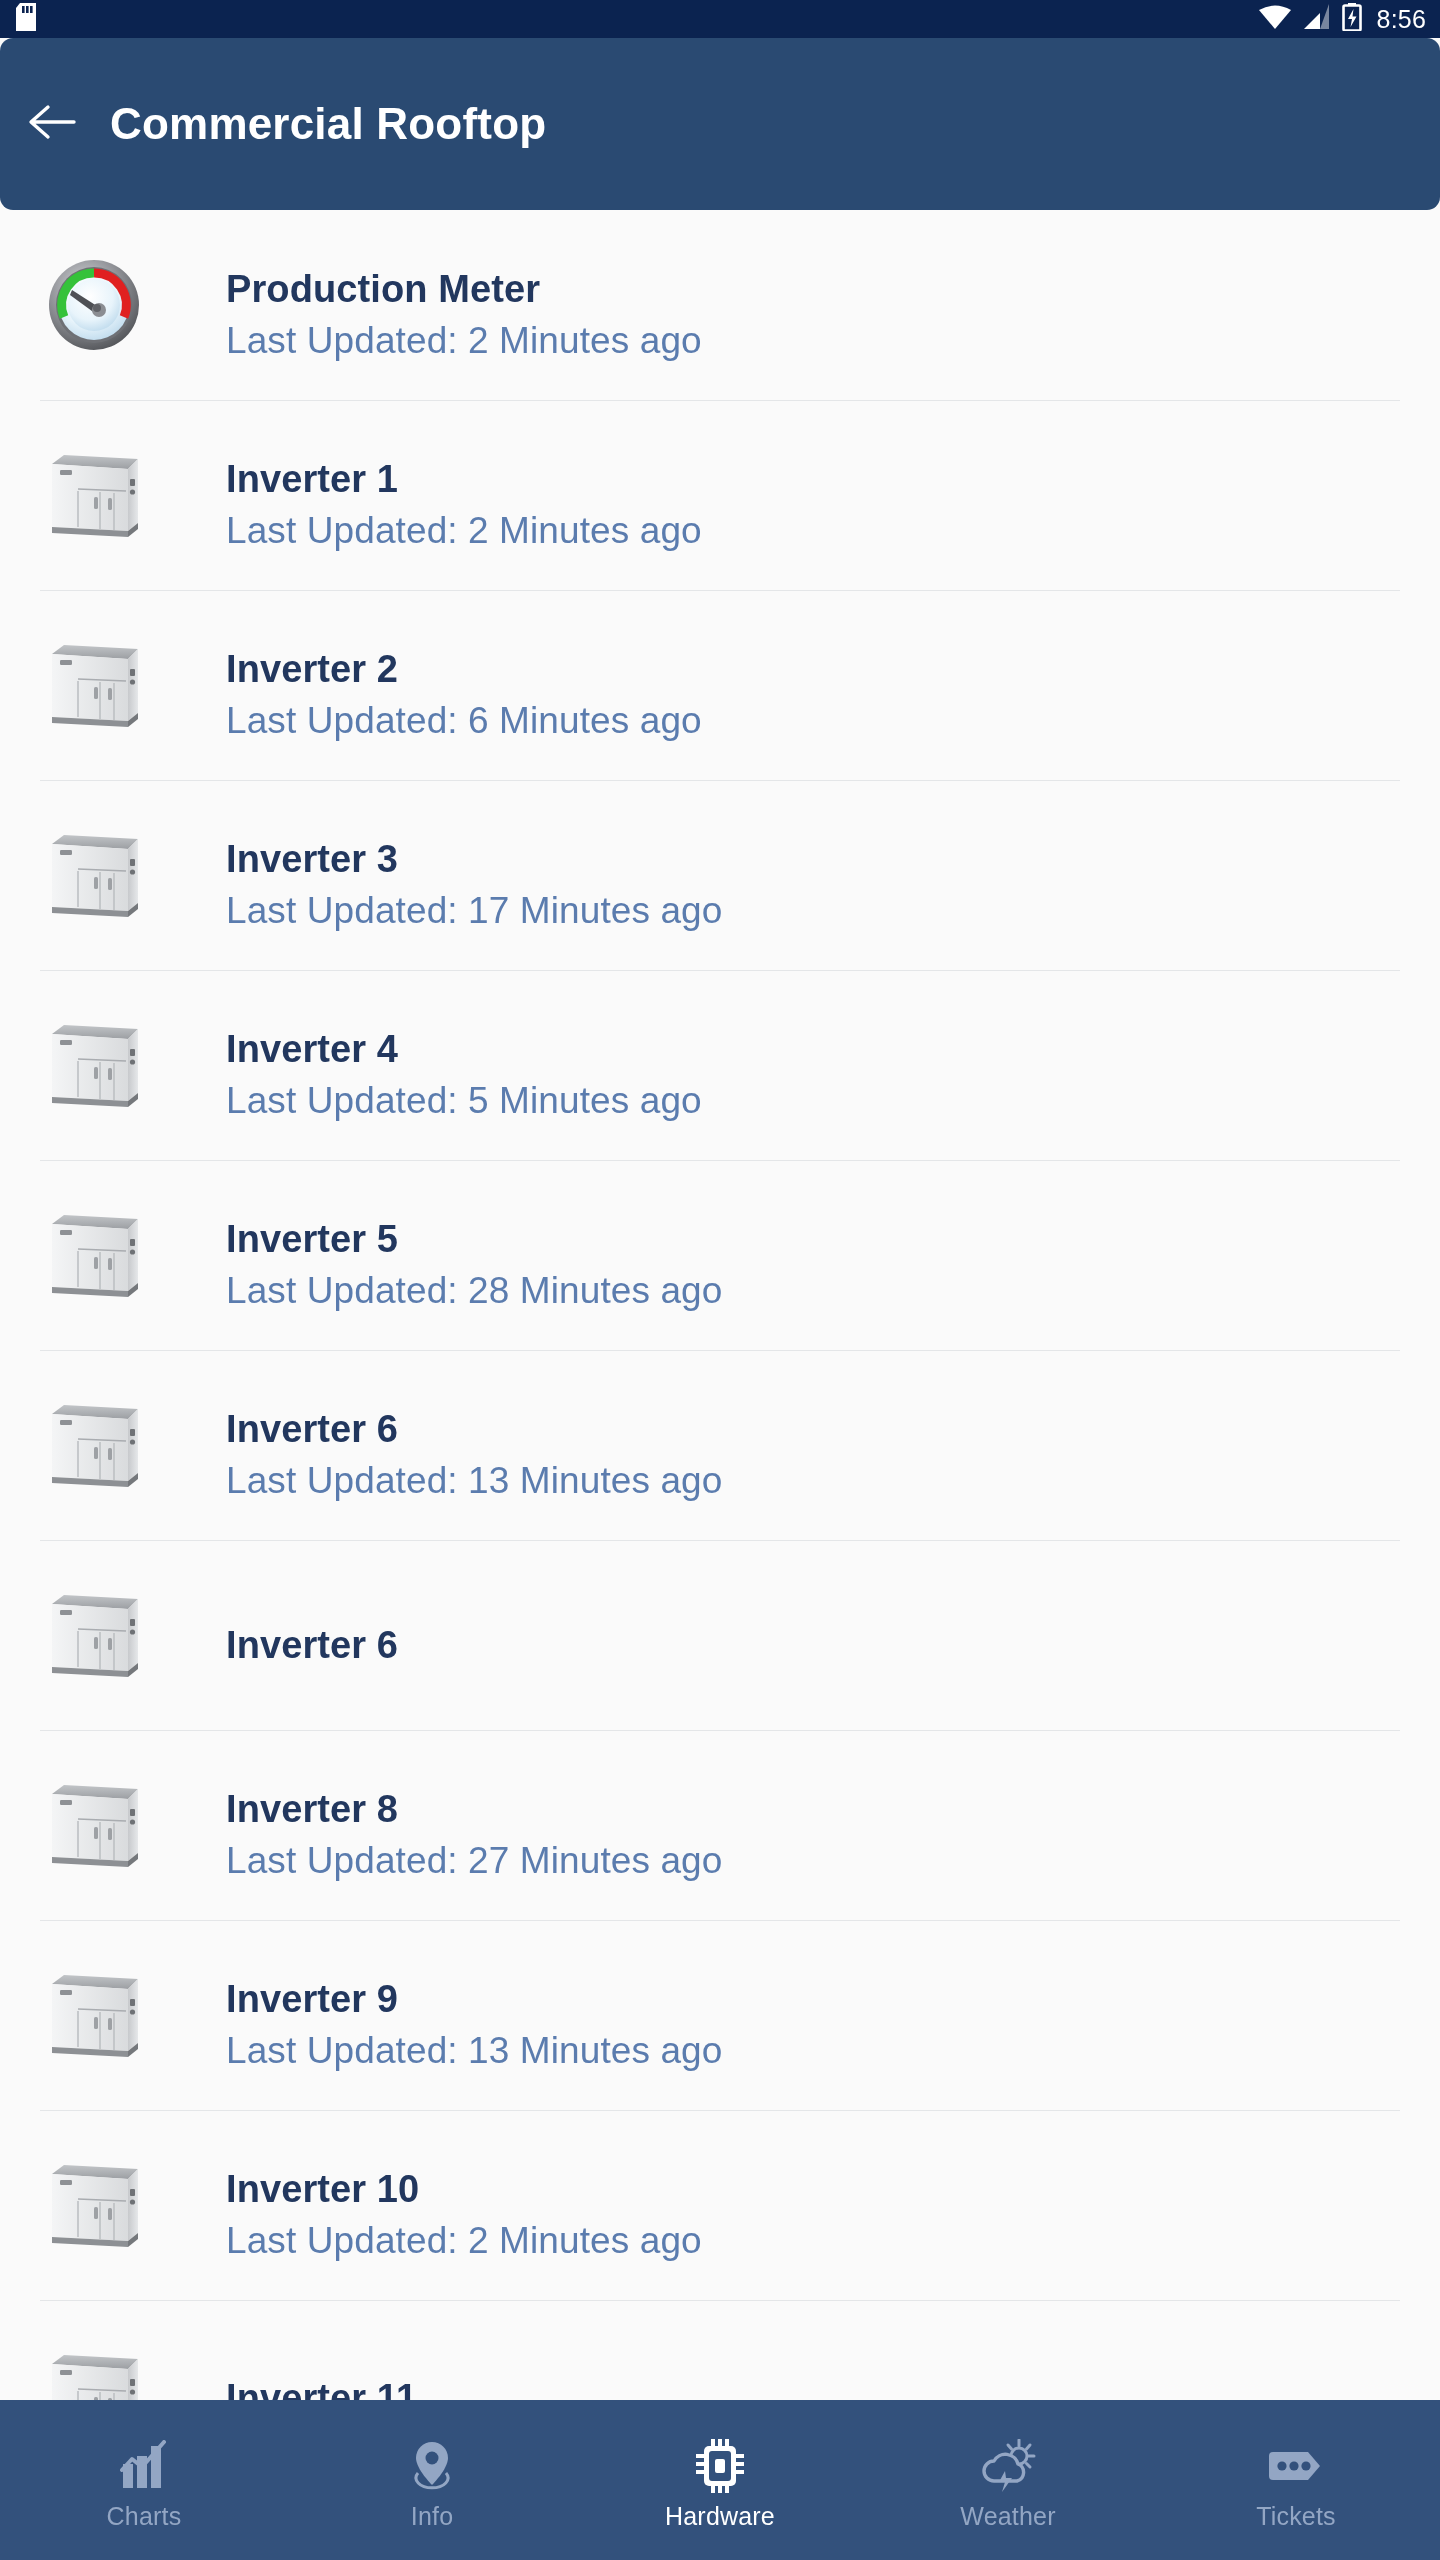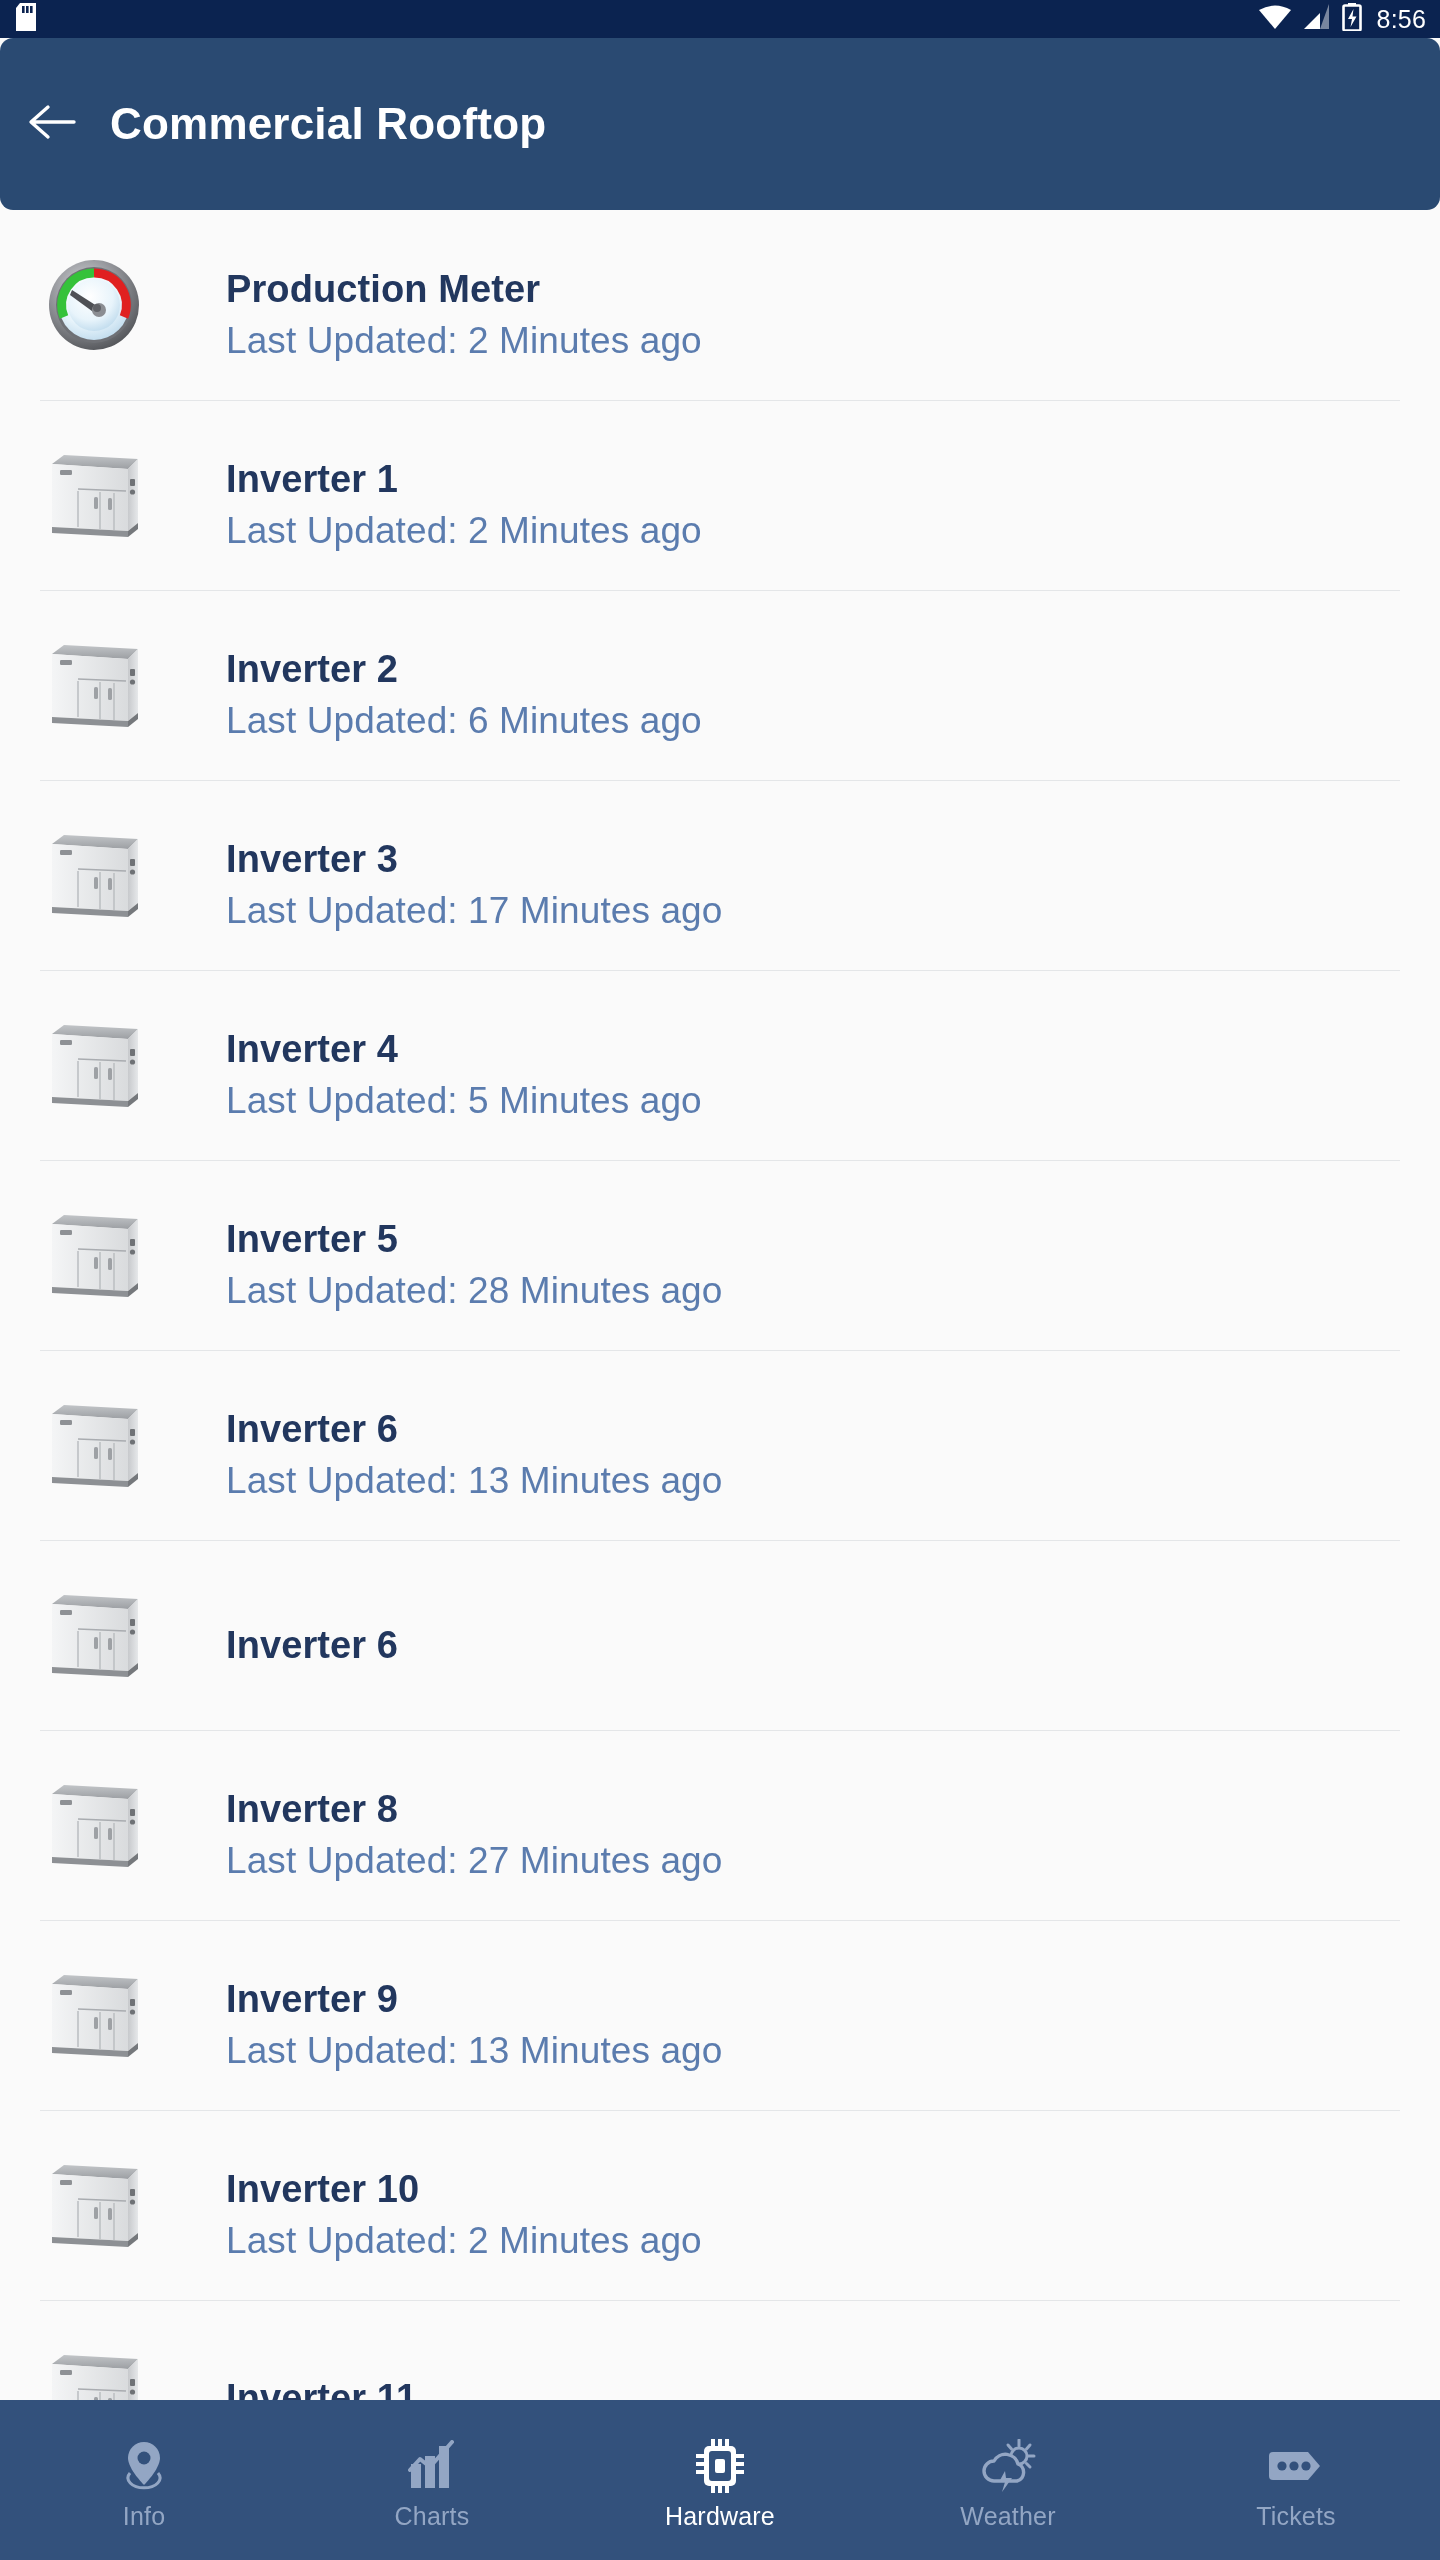--- a/index.html
+++ b/index.html
@@ -448,39 +448,39 @@
         <div class="row-sub"></div>
       </div>
     </div>
 
   </div>
 
   <div class="bottomnav">
 
     <div class="nav-item inactive">
       <div class="nav-icon">
-        <svg width="44" height="54" viewBox="0 0 44 54">
-          <path d="M22 3 C13 3 6 10 6 19 C6 30 22 46 22 46 C22 46 38 30 38 19 C38 10 31 3 22 3 Z" fill="#93a6c4"></path>
-          <circle cx="22" cy="19" r="6.5" fill="#33517c"></circle>
-          <path d="M8 34 A16 10 0 1 0 36 34" fill="none" stroke="#93a6c4" stroke-width="3"></path>
-        </svg>
-      </div>
-      <div class="nav-label">Info</div>
-    </div>
-
-    <div class="nav-item inactive">
-      <div class="nav-icon">
         <svg width="50" height="52" viewBox="0 0 50 52">
           <rect x="4" y="24" width="10" height="24" fill="#93a6c4"></rect>
           <rect x="18" y="16" width="10" height="32" fill="#93a6c4"></rect>
           <rect x="32" y="6" width="10" height="42" fill="#93a6c4"></rect>
           <path d="M3 30 L13 19 L23 27 L45 2" fill="none" stroke="#93a6c4" stroke-width="4" stroke-linejoin="round" stroke-linecap="round"></path>
         </svg>
       </div>
       <div class="nav-label">Charts</div>
+    </div>
+
+    <div class="nav-item inactive">
+      <div class="nav-icon">
+        <svg width="44" height="54" viewBox="0 0 44 54">
+          <path d="M22 3 C13 3 6 10 6 19 C6 30 22 46 22 46 C22 46 38 30 38 19 C38 10 31 3 22 3 Z" fill="#93a6c4"></path>
+          <circle cx="22" cy="19" r="6.5" fill="#33517c"></circle>
+          <path d="M8 34 A16 10 0 1 0 36 34" fill="none" stroke="#93a6c4" stroke-width="3"></path>
+        </svg>
+      </div>
+      <div class="nav-label">Info</div>
     </div>
 
     <div class="nav-item active">
       <div class="nav-icon">
         <svg width="48" height="54" viewBox="0 0 48 54">
           <g fill="#ffffff">
             <rect x="15" y="0" width="4" height="8"></rect>
             <rect x="22" y="0" width="4" height="8"></rect>
             <rect x="29" y="0" width="4" height="8"></rect>
             <rect x="15" y="46" width="4" height="8"></rect>

